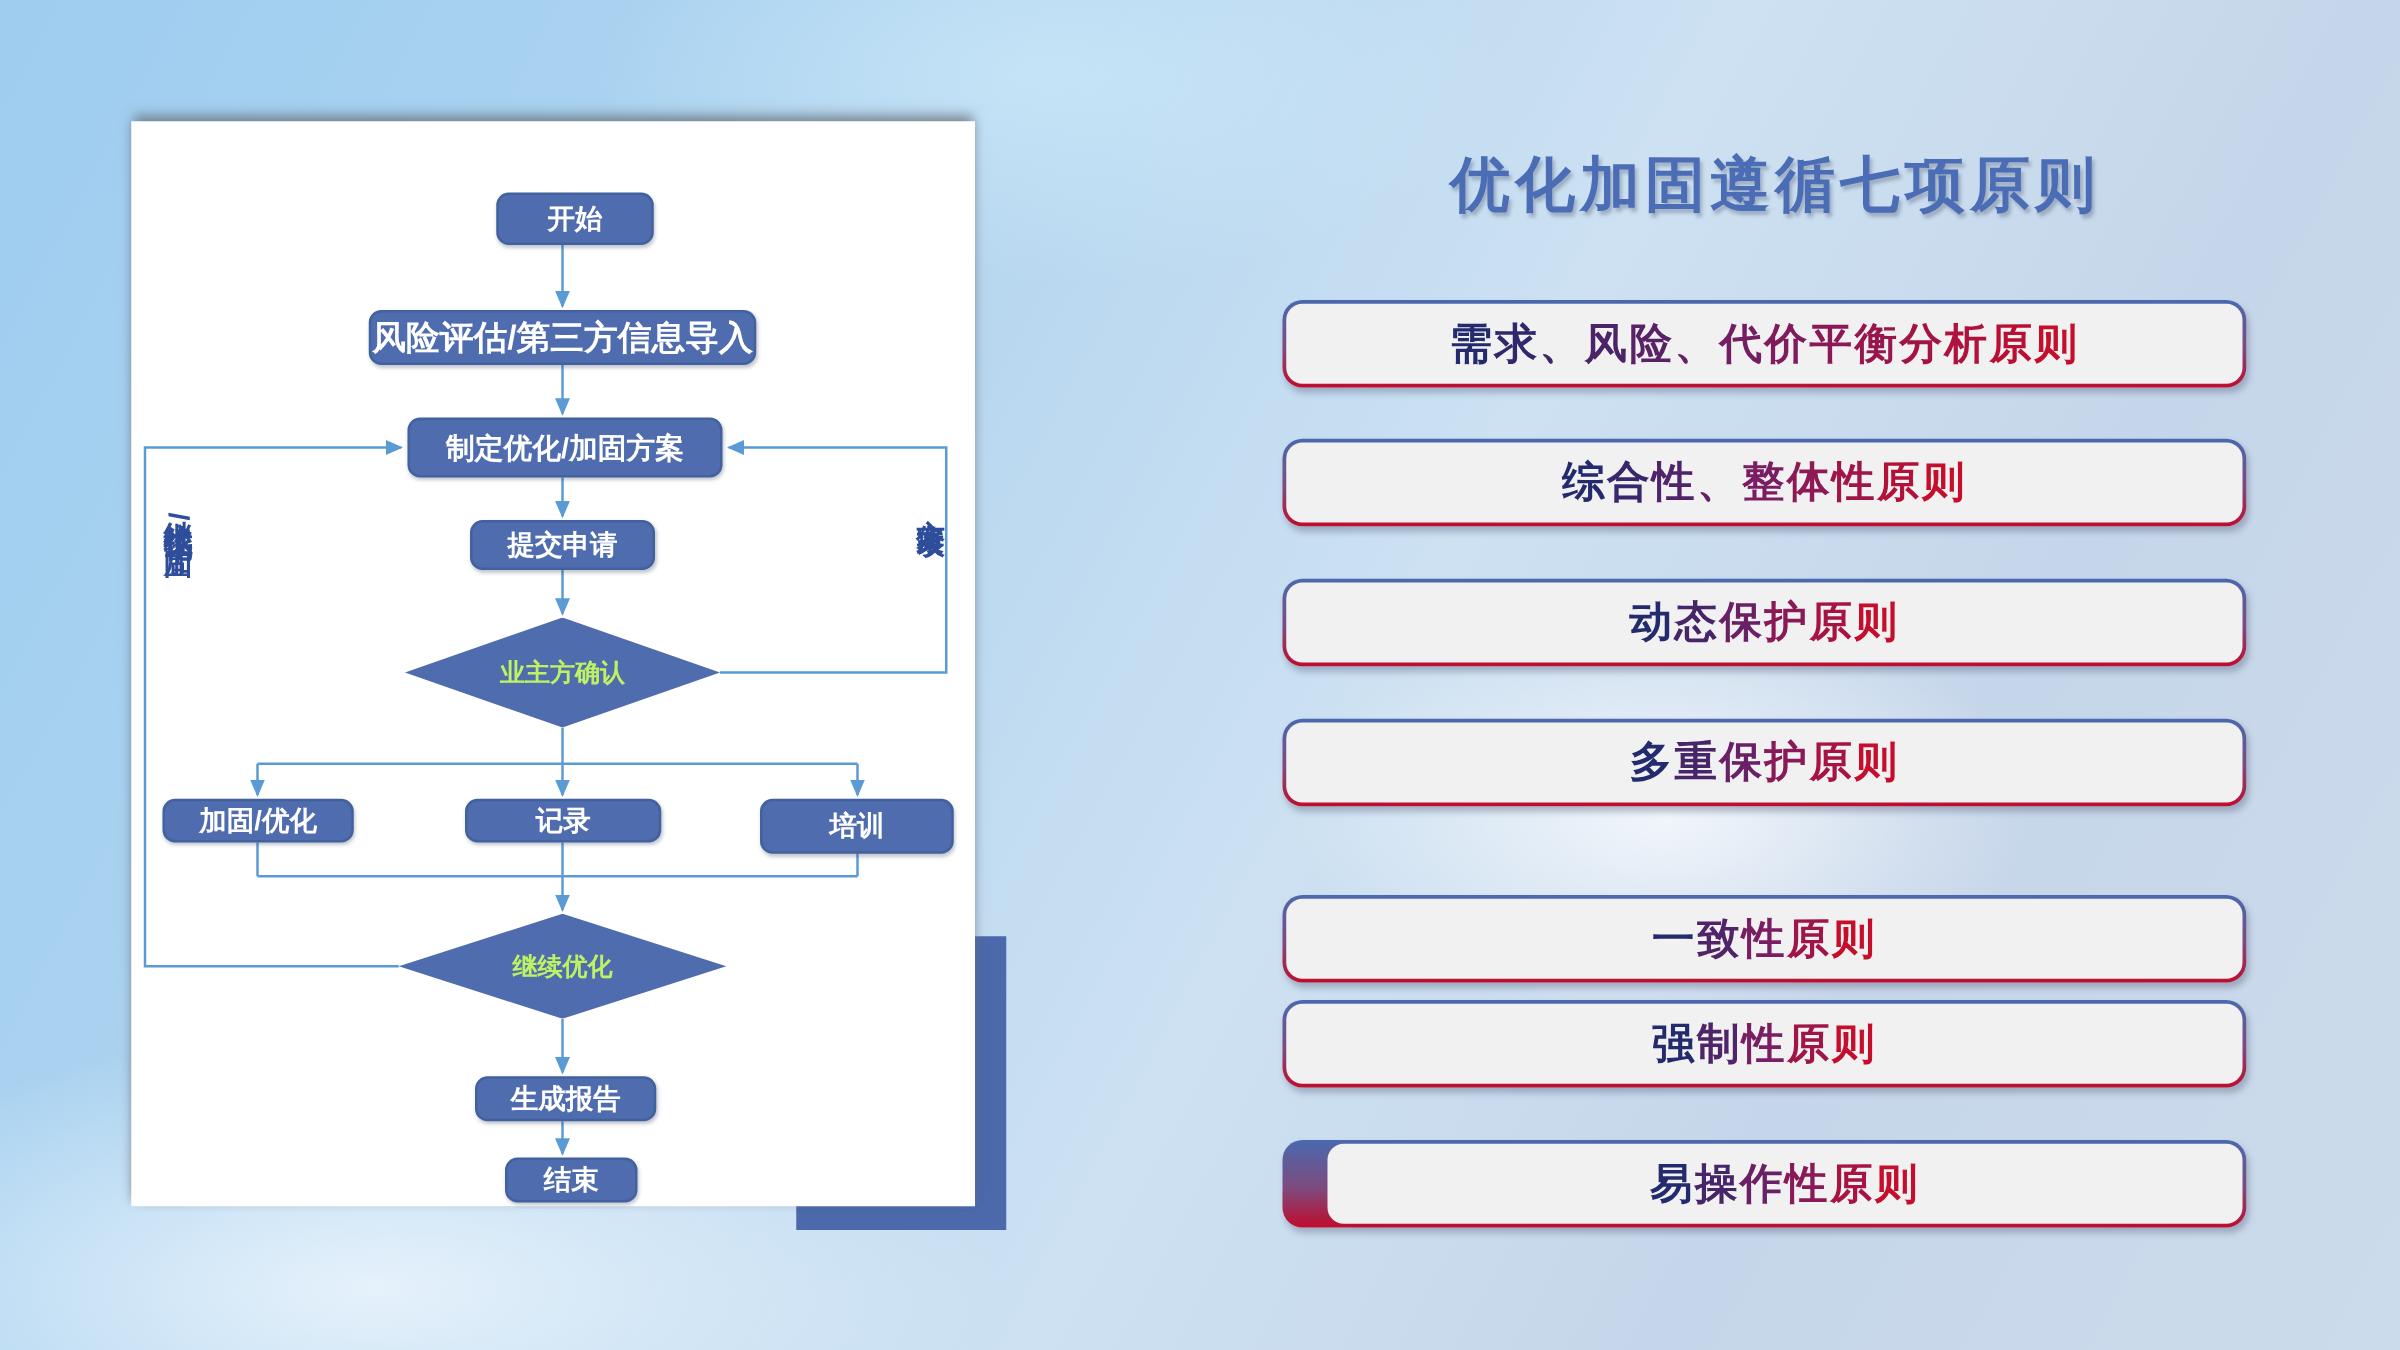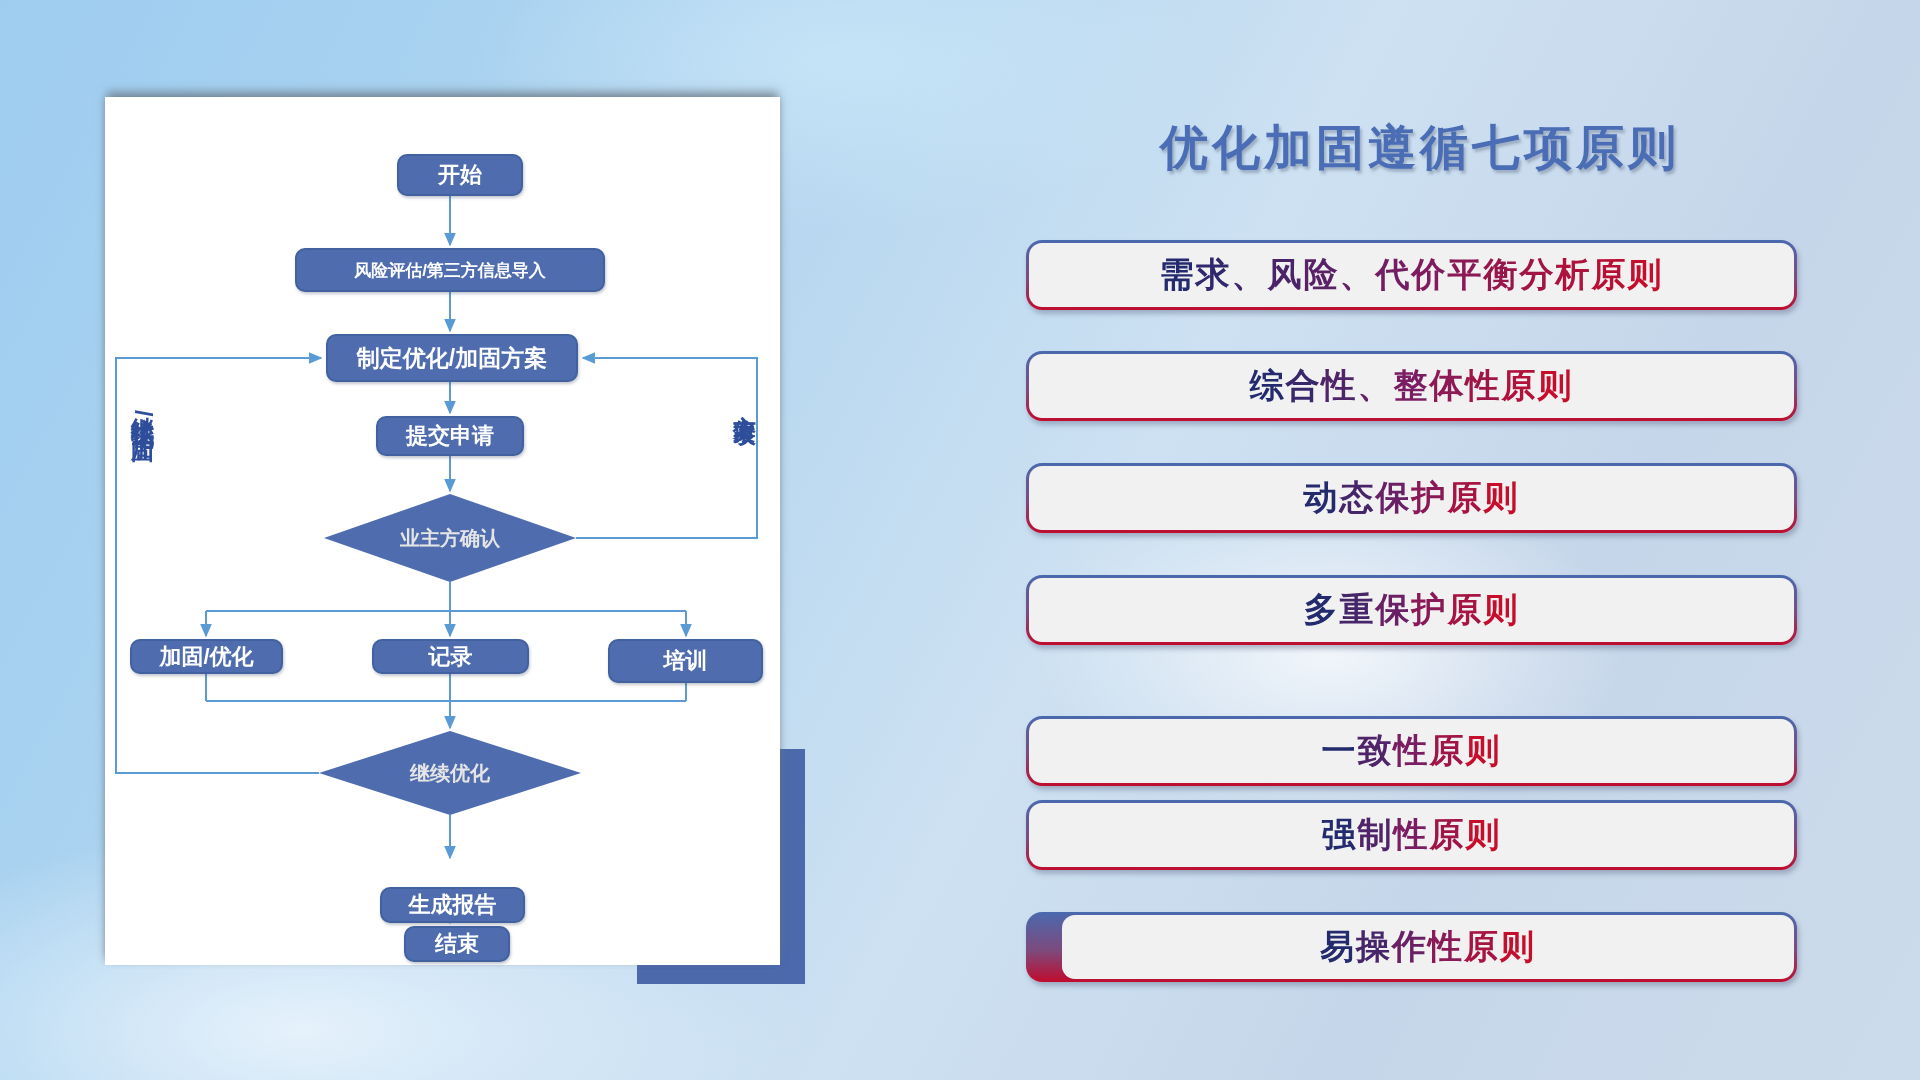--- a/index.html
+++ b/index.html
@@ -25,21 +25,21 @@
   svg.flow{left:0;top:0;width:1920px;height:1080px;z-index:3;pointer-events:none;}
 
   .node{
     z-index:4;display:flex;align-items:center;justify-content:center;
     background:#4e6cae;border:2px solid #41619f;border-radius:10px;
     color:#ffffff;font-weight:bold;font-size:22px;box-sizing:border-box;
     box-shadow:1px 2px 3px rgba(60,70,100,.30);white-space:nowrap;
   }
   .diamond{
     z-index:4;display:flex;align-items:center;justify-content:center;
-    background:#4e6cae;color:#e5e5e5;font-weight:bold;font-size:20px;
+    background:#4e6cae;color:#bef264;font-weight:bold;font-size:20px;
     clip-path:polygon(50% 0,100% 50%,50% 100%,0 50%);white-space:nowrap;
   }
   .vlabel{
     z-index:4;writing-mode:vertical-rl;text-orientation:mixed;
     color:#2e4d9b;font-weight:bold;font-size:23px;letter-spacing:3px;white-space:nowrap;
   }
 
   
   .slide-title{
     left:1150px;top:116px;width:540px;z-index:4;text-align:center;
@@ -89,21 +89,21 @@
     <line x1="450" y1="815" x2="450" y2="858" marker-end="url(#arr)"></line>
     <line x1="450" y1="897" x2="450" y2="923" marker-end="url(#arr)"></line>
     <polyline points="319,773 116,773 116,358 321,358" marker-end="url(#arr)"></polyline>
     <polyline points="576,538 757,538 757,358 583,358" marker-end="url(#arr)"></polyline>
   </g>
 </svg>
 
 <div class="abs node" style="left:397px;top:154px;width:126px;height:42px;">
     <span>开始</span>
   </div>
-<div class="abs node" style="left:295px;top:248px;width:310px;height:44px;font-size:17px;">
+<div class="abs node" style="left:295px;top:248px;width:310px;height:44px;font-size:27px;">
     <span>风险评估/第三方信息导入</span>
   </div>
 <div class="abs node" style="left:326px;top:334px;width:252px;height:48px;font-size:23px;">
     <span>制定优化/加固方案</span>
   </div>
 <div class="abs node" style="left:376px;top:416px;width:148px;height:40px;font-family:Liberation Mono, monospace;">
     <span>提交申请</span>
   </div>
 <div class="abs diamond" style="left:324px;top:494px;width:252px;height:88px;">
     <span>业主方确认</span>
@@ -113,21 +113,21 @@
   </div>
 <div class="abs node" style="left:372px;top:639px;width:157px;height:35px;">
     <span>记录</span>
   </div>
 <div class="abs node" style="left:608px;top:639px;width:155px;height:44px;">
     <span>培训</span>
   </div>
 <div class="abs diamond" style="left:319px;top:731px;width:262px;height:84px;">
     <span>继续优化</span>
   </div>
-<div class="abs node" style="left:380px;top:861px;width:145px;height:36px;margin-top:26px;">
+<div class="abs node" style="left:380px;top:861px;width:145px;height:36px;">
     <span>生成报告</span>
   </div>
 <div class="abs node" style="left:404px;top:926px;width:106px;height:36px;">
     <span>结束</span>
   </div>
 
 <div class="abs vlabel" style="left:128px;top:398px;">继续优化/加固</div>
 <div class="abs vlabel" style="left:730px;top:396px;">方案修改</div>
 
 <div class="abs slide-title">优化加固遵循七项原则</div>

